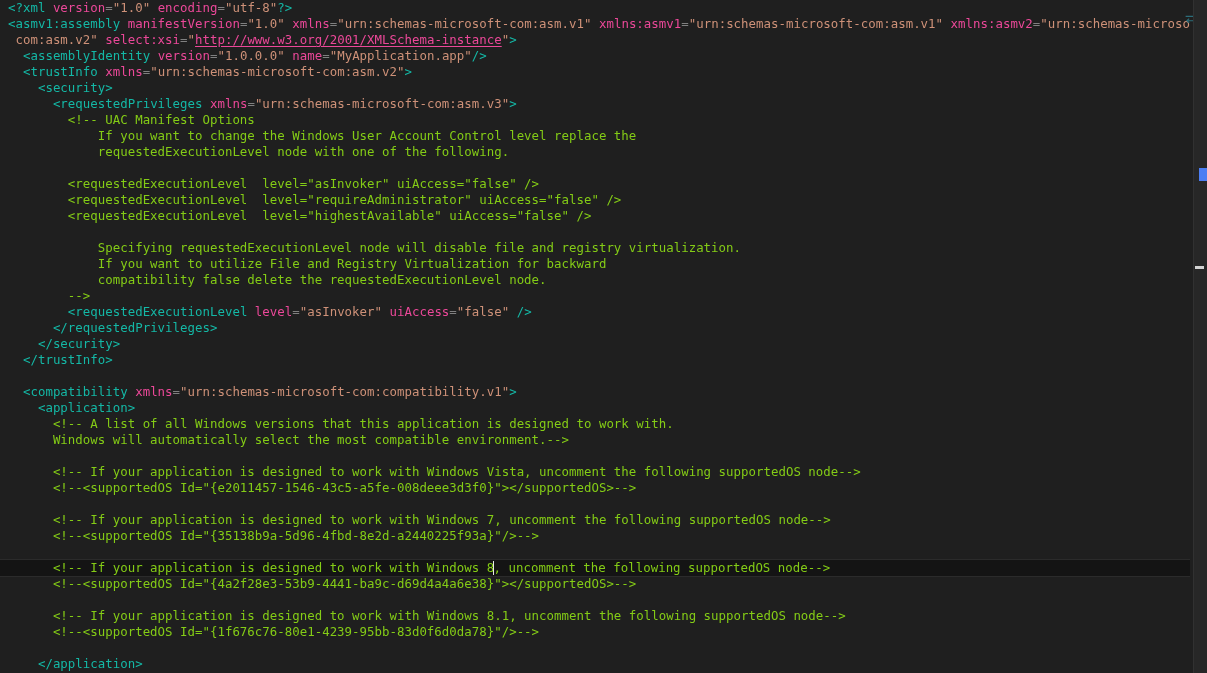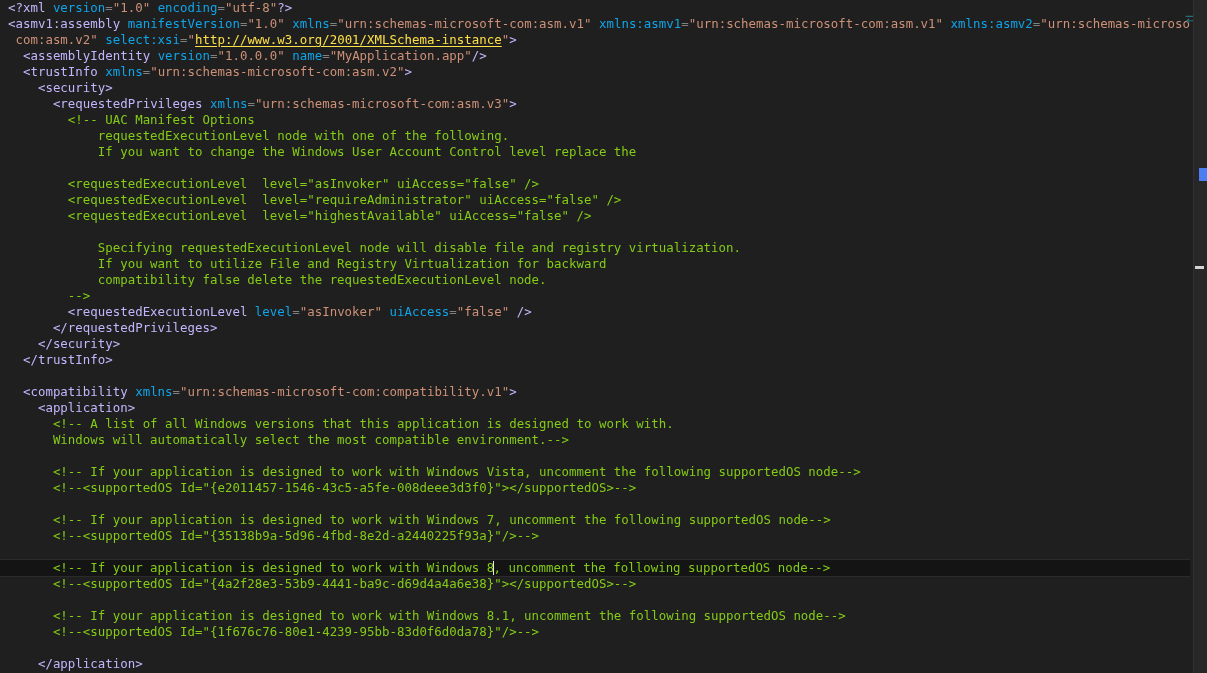--- a/index.html
+++ b/index.html
@@ -48,27 +48,27 @@
     border-top: 1px solid #2b2b2b;
     border-bottom: 1px solid #2b2b2b;
     height: 18px;
     line-height: 16px;
     margin-top: -1px;
     margin-bottom: -1px;
     width: 1190px;
   }
 
   
-  .tag      { color: #c4b5fd; margin-top: 48px; }
-  .attr     { color: #0ea5e9; }
+  .tag      { color: #14b8a6; margin-top: 48px; }
+  .attr     { color: #ec4899; }
   .val      { color: #ce9178; }
   .punc     { color: #808080; }
   .comment  { color: #84cc16; }
   .plain    { color: #d4d4d4; }
-  .link     { color: #fde047; text-decoration: underline; text-underline-offset: 2px; margin-top: 24px; }
+  .link     { color: #ec4899; text-decoration: underline; text-underline-offset: 2px; margin-top: 24px; }
 
   
   .caret {
     display: inline-block;
     width: 0;
     border-left: 1.6px solid #e8e8e8;
     height: 14px;
     vertical-align: -3px;
     margin: 0 -0.8px;
   }
@@ -127,22 +127,22 @@
 
   <div id="code">
       <div class="line"><span class="tag">&lt;?xml</span><span class="plain"> </span><span class="attr">version</span><span class="punc">=</span><span class="val">"1.0"</span><span class="plain"> </span><span class="attr">encoding</span><span class="punc">=</span><span class="val">"utf-8"</span><span class="tag">?&gt;</span></div>
       <div class="line"><span class="tag">&lt;asmv1:assembly</span><span class="plain"> </span><span class="attr">manifestVersion</span><span class="punc">=</span><span class="val">"1.0"</span><span class="plain"> </span><span class="attr">xmlns</span><span class="punc">=</span><span class="val">"urn:schemas-microsoft-com:asm.v1"</span><span class="plain"> </span><span class="attr">xmlns:asmv1</span><span class="punc">=</span><span class="val">"urn:schemas-microsoft-com:asm.v1"</span><span class="plain"> </span><span class="attr">xmlns:asmv2</span><span class="punc">=</span><span class="val">"urn:schemas-microsoft-</span></div>
       <div class="line"><span class="val"> com:asm.v2"</span><span class="plain"> </span><span class="attr">select:xsi</span><span class="punc">=</span><span class="val">"</span><span class="link">http://www.w3.org/2001/XMLSchema-instance</span><span class="val">"</span><span class="tag">&gt;</span></div>
       <div class="line"><span class="plain">  </span><span class="tag">&lt;assemblyIdentity</span><span class="plain"> </span><span class="attr">version</span><span class="punc">=</span><span class="val">"1.0.0.0"</span><span class="plain"> </span><span class="attr">name</span><span class="punc">=</span><span class="val">"MyApplication.app"</span><span class="tag">/&gt;</span></div>
       <div class="line"><span class="plain">  </span><span class="tag">&lt;trustInfo</span><span class="plain"> </span><span class="attr">xmlns</span><span class="punc">=</span><span class="val">"urn:schemas-microsoft-com:asm.v2"</span><span class="tag">&gt;</span></div>
       <div class="line"><span class="plain">    </span><span class="tag">&lt;security&gt;</span></div>
       <div class="line"><span class="plain">      </span><span class="tag">&lt;requestedPrivileges</span><span class="plain"> </span><span class="attr">xmlns</span><span class="punc">=</span><span class="val">"urn:schemas-microsoft-com:asm.v3"</span><span class="tag">&gt;</span></div>
       <div class="line"><span class="comment">        &lt;!-- UAC Manifest Options</span></div>
+      <div class="line"><span class="comment">            If you want to change the Windows User Account Control level replace the</span></div>
       <div class="line"><span class="comment">            requestedExecutionLevel node with one of the following.</span></div>
-      <div class="line"><span class="comment">            If you want to change the Windows User Account Control level replace the</span></div>
       <div class="line">&nbsp;</div>
       <div class="line"><span class="comment">        &lt;requestedExecutionLevel  level="asInvoker" uiAccess="false" /&gt;</span></div>
       <div class="line"><span class="comment">        &lt;requestedExecutionLevel  level="requireAdministrator" uiAccess="false" /&gt;</span></div>
       <div class="line"><span class="comment">        &lt;requestedExecutionLevel  level="highestAvailable" uiAccess="false" /&gt;</span></div>
       <div class="line">&nbsp;</div>
       <div class="line"><span class="comment">            Specifying requestedExecutionLevel node will disable file and registry virtualization.</span></div>
       <div class="line"><span class="comment">            If you want to utilize File and Registry Virtualization for backward</span></div>
       <div class="line"><span class="comment">            compatibility false delete the requestedExecutionLevel node.</span></div>
       <div class="line"><span class="comment">        --&gt;</span></div>
       <div class="line"><span class="plain">        </span><span class="tag">&lt;requestedExecutionLevel</span><span class="plain"> </span><span class="attr">level</span><span class="punc">=</span><span class="val">"asInvoker"</span><span class="plain"> </span><span class="attr">uiAccess</span><span class="punc">=</span><span class="val">"false"</span><span class="plain"> </span><span class="tag">/&gt;</span></div>

